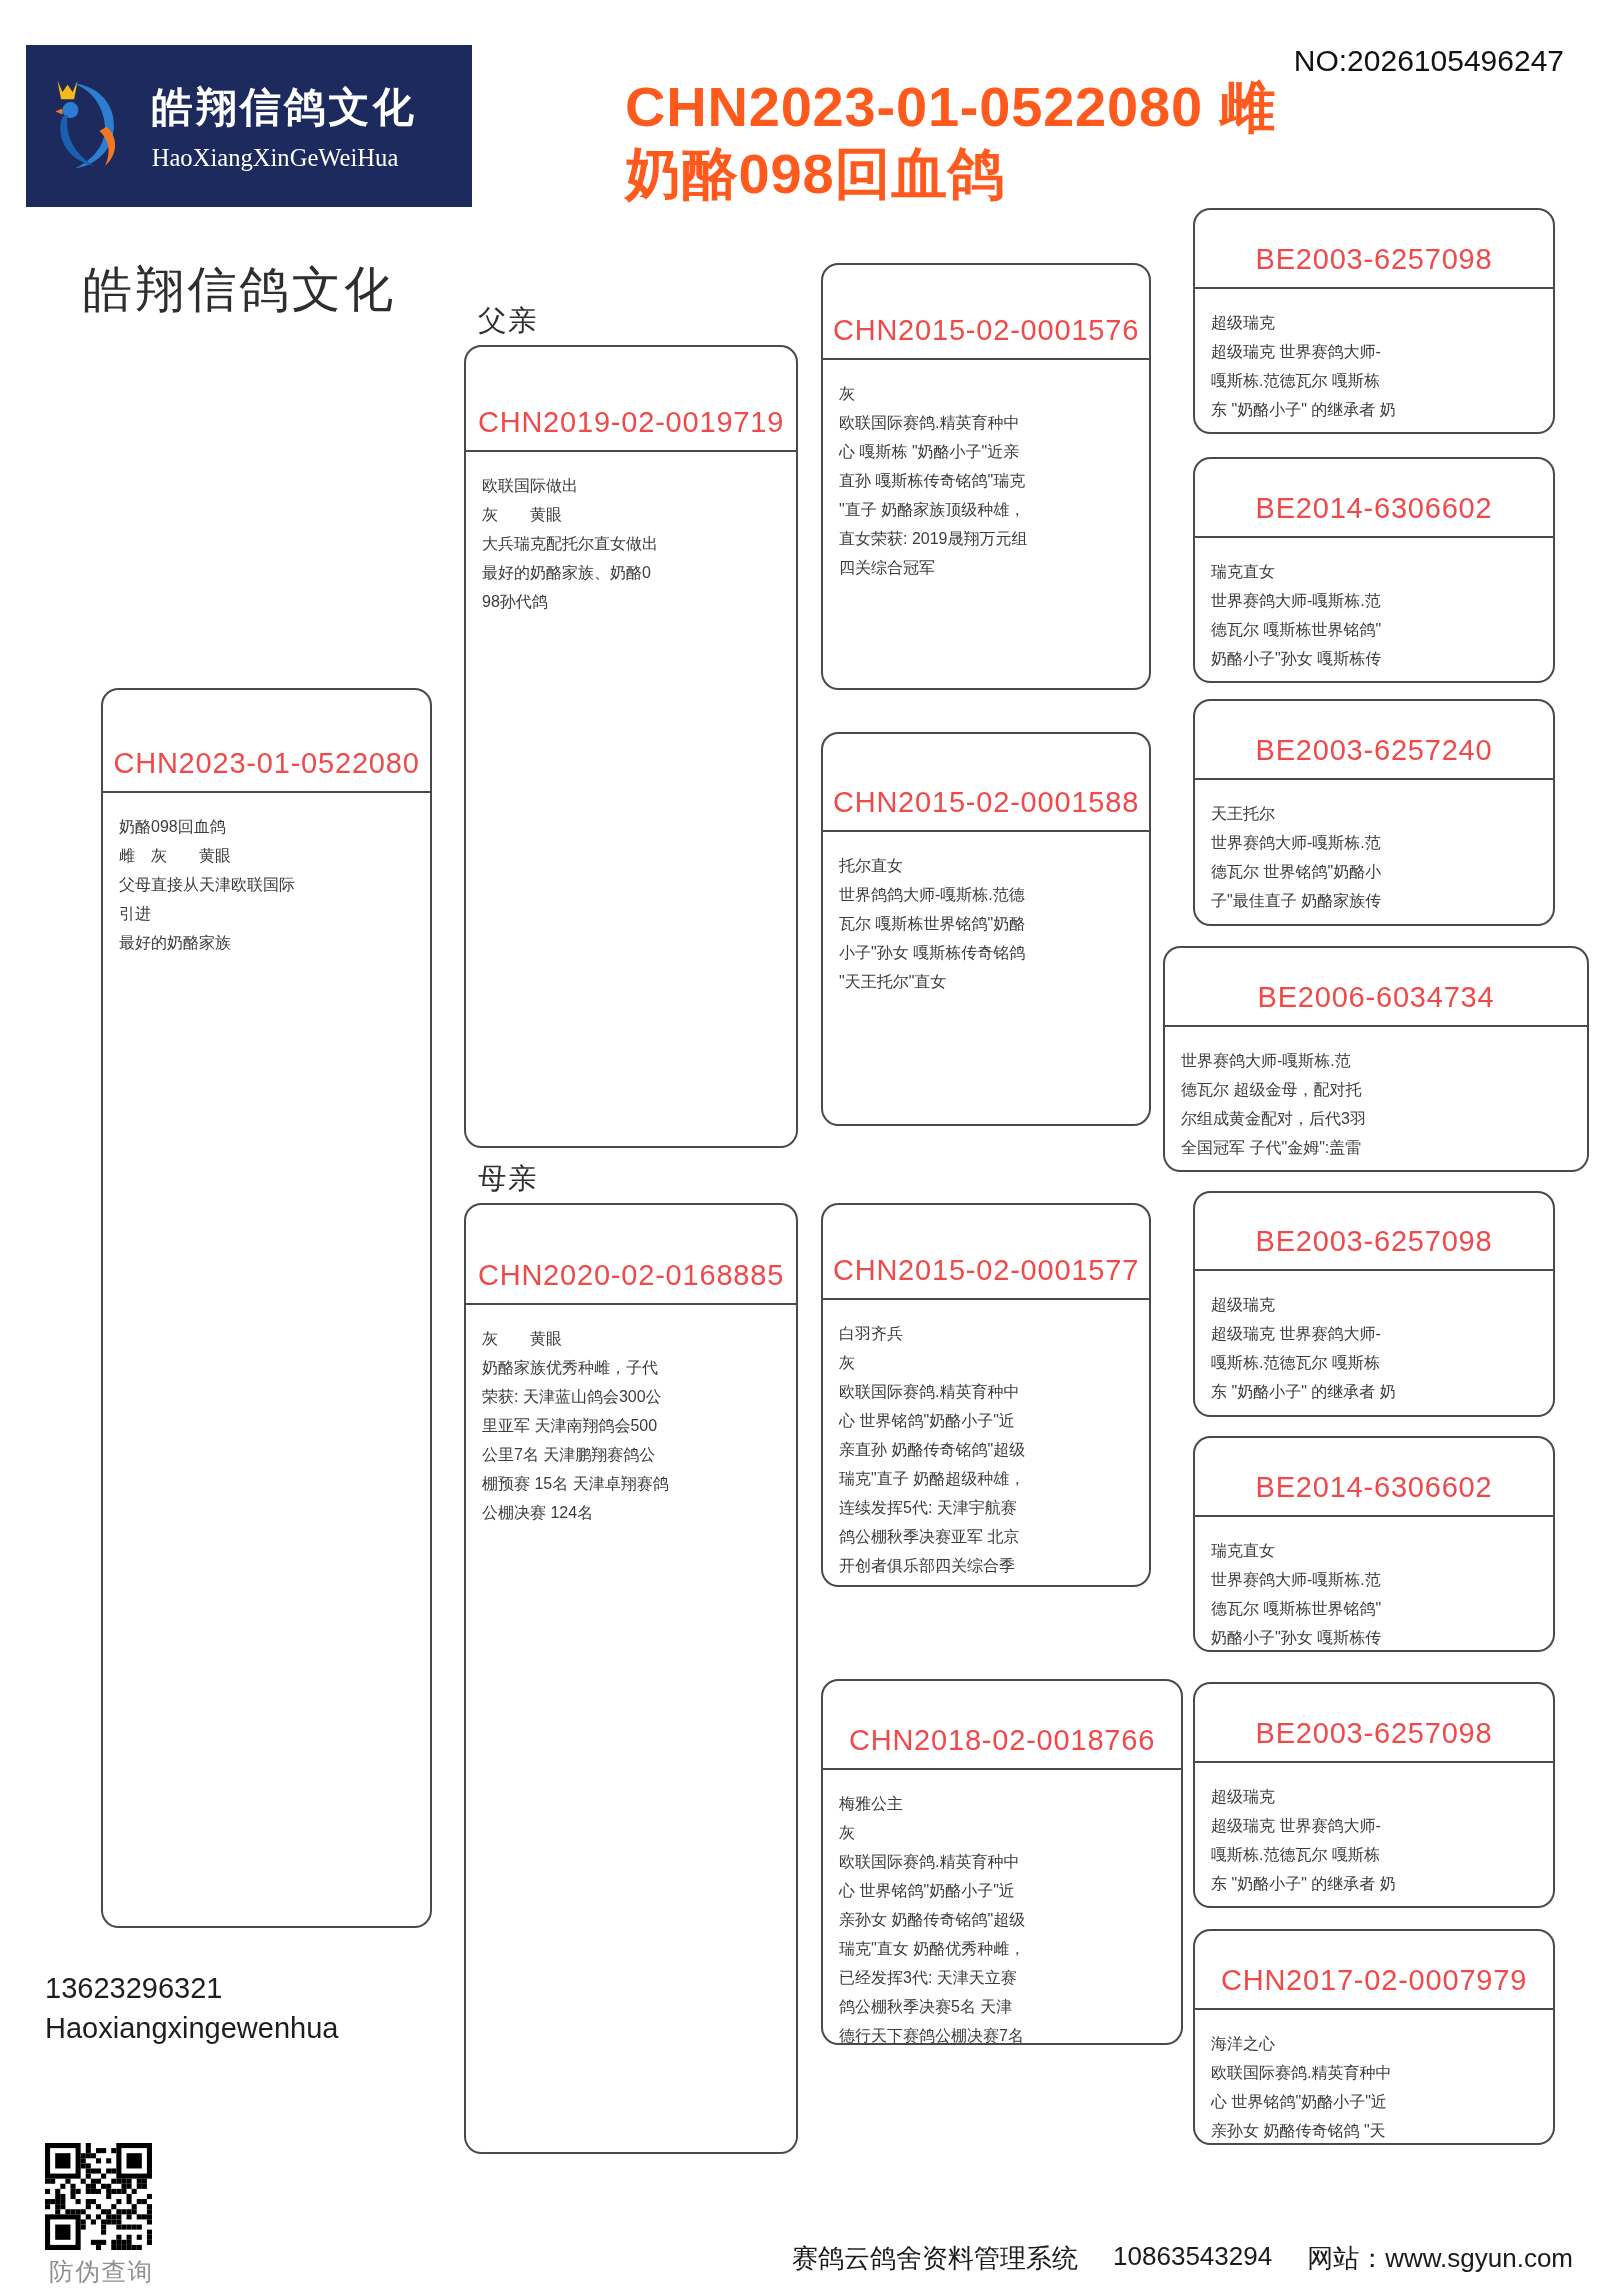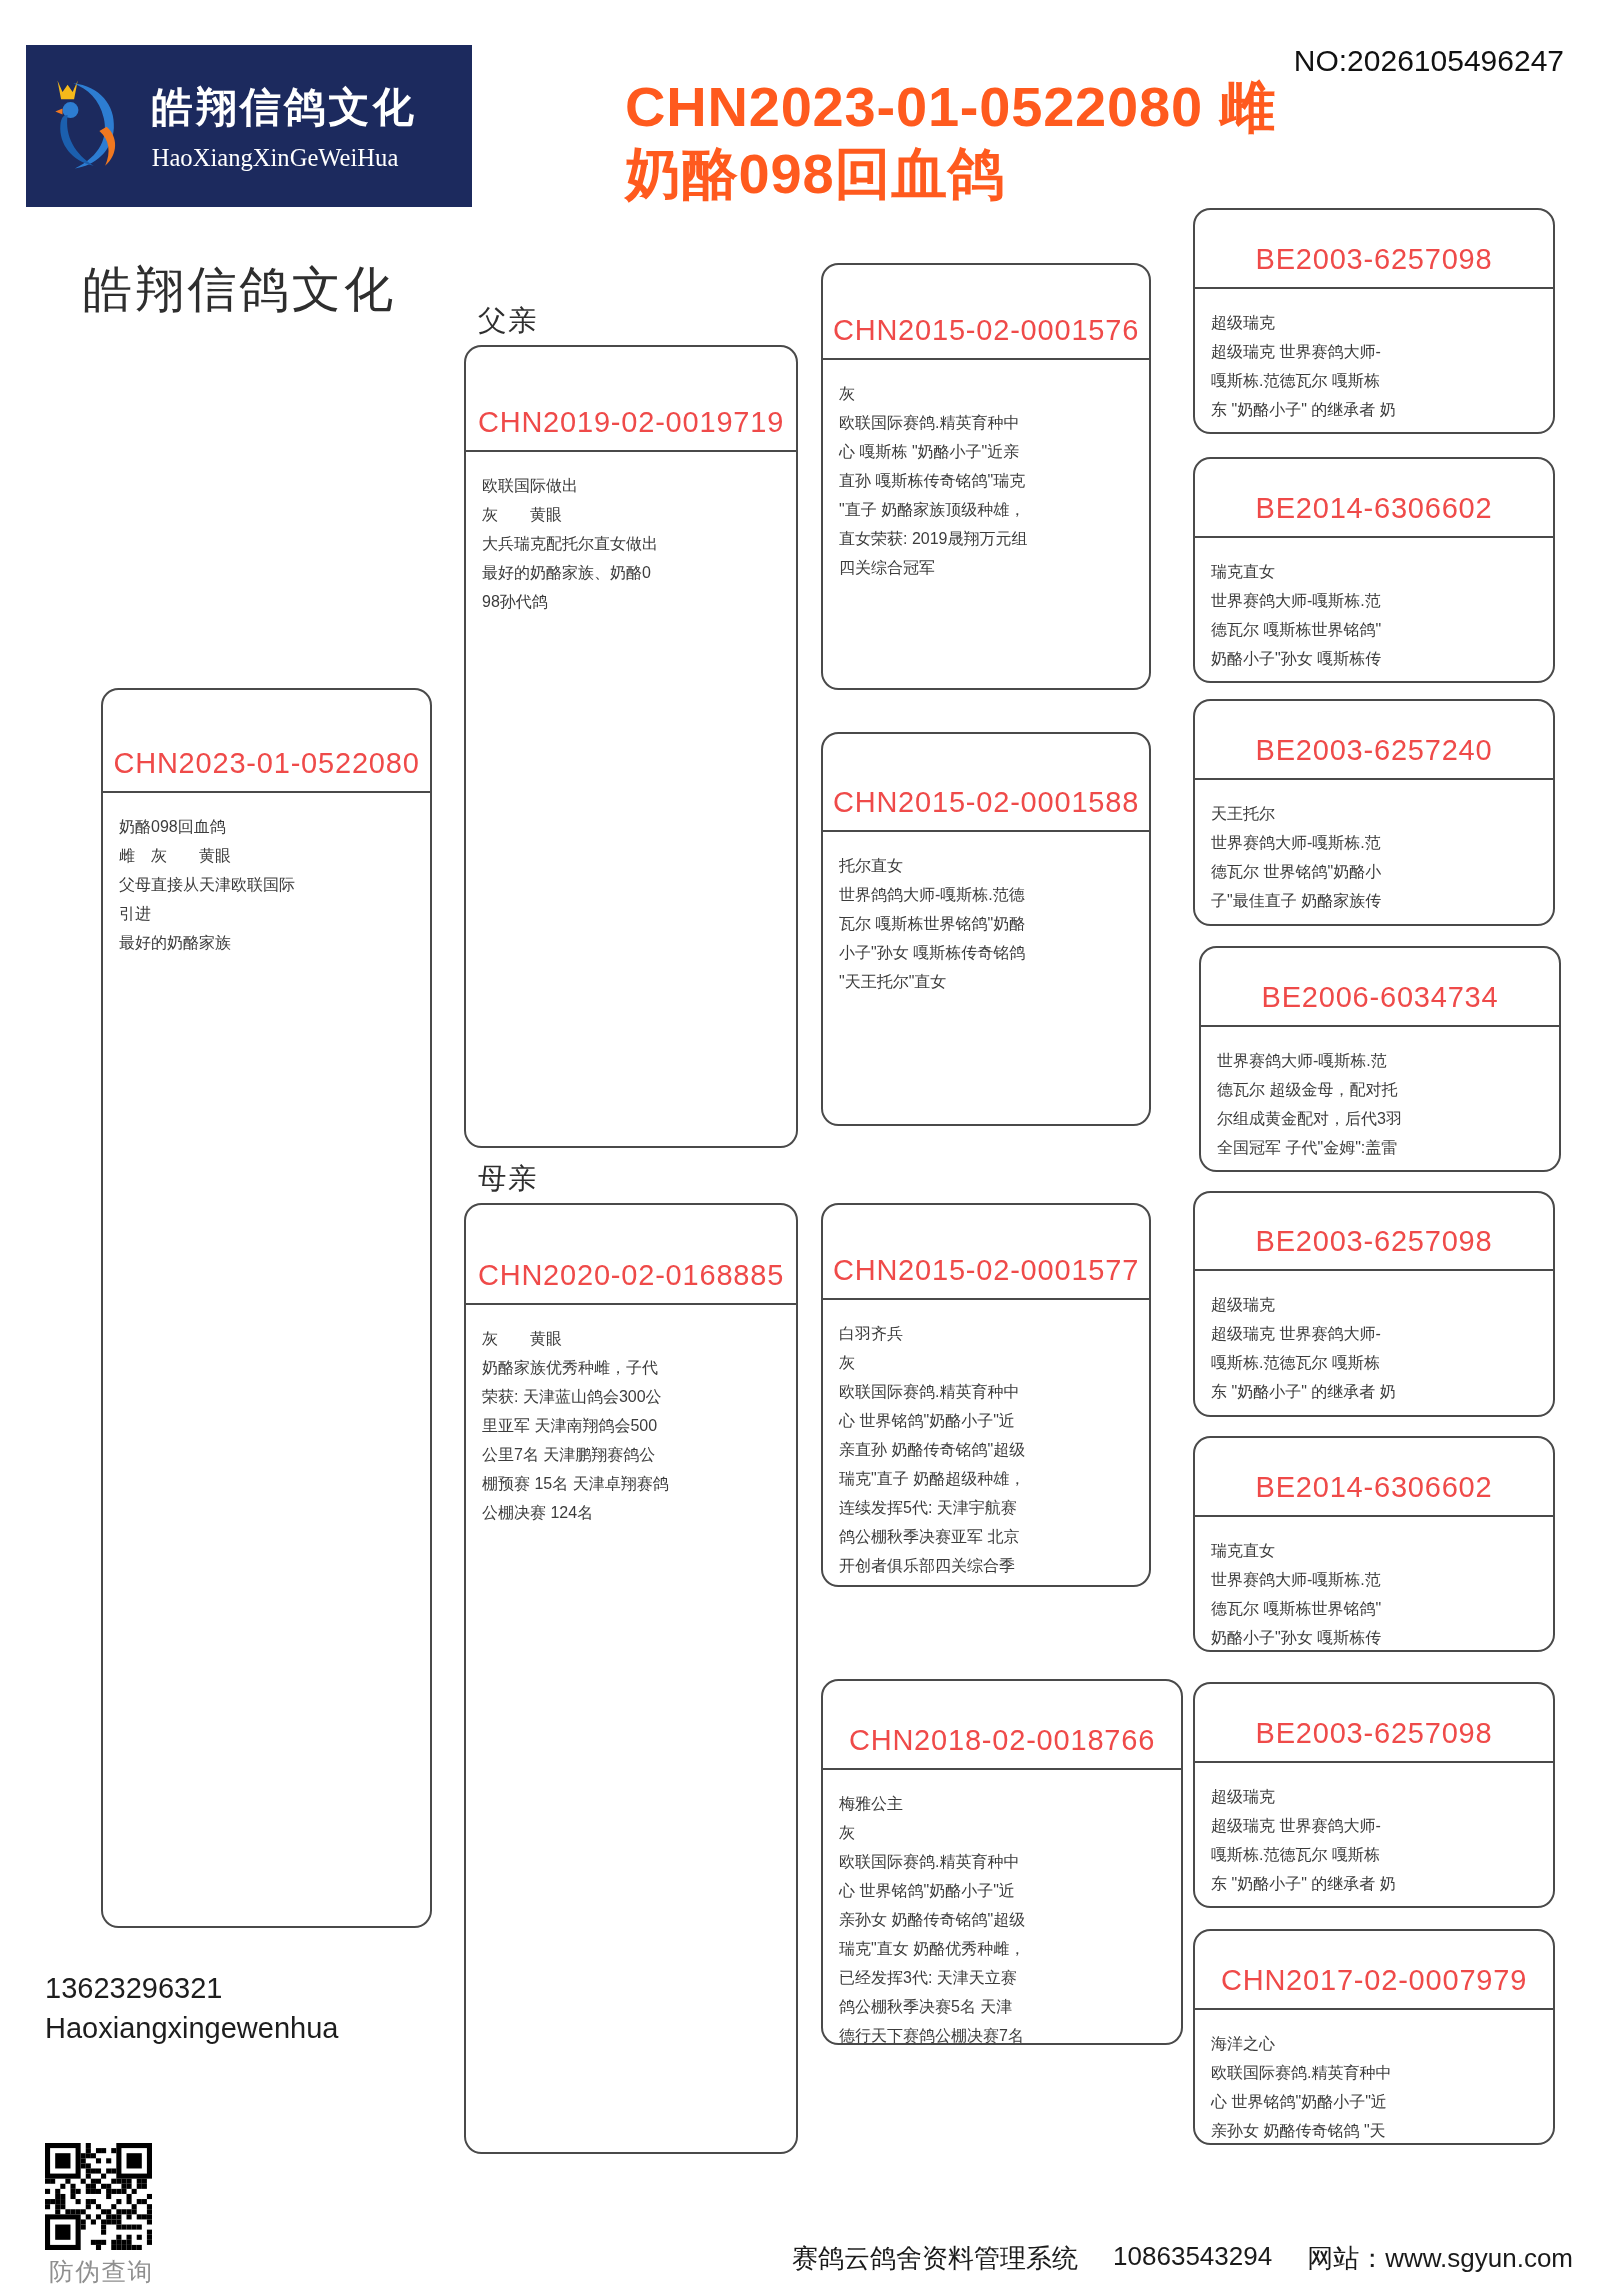--- a/index.html
+++ b/index.html
@@ -158,21 +158,21 @@
 德瓦尔 嘎斯栋世界铭鸽"
 奶酪小子"孙女 嘎斯栋传</div>
   </div>
   <div class="pbox" style="left:1193px;top:699px;width:362px;height:227px;--hh:79px;">
     <div class="ring">BE2003-6257240</div>
     <div class="pbody">天王托尔
 世界赛鸽大师-嘎斯栋.范
 德瓦尔 世界铭鸽"奶酪小
 子"最佳直子 奶酪家族传</div>
   </div>
-  <div class="pbox" style="left:1199px;top:946px;width:362px;height:226px;--hh:79px;">
+  <div class="pbox" style="left:1163px;top:946px;width:426px;height:226px;--hh:79px;">
     <div class="ring">BE2006-6034734</div>
     <div class="pbody">世界赛鸽大师-嘎斯栋.范
 德瓦尔 超级金母，配对托
 尔组成黄金配对，后代3羽
 全国冠军 子代"金姆":盖雷</div>
   </div>
   <div class="pbox" style="left:1193px;top:1191px;width:362px;height:226px;--hh:78px;">
     <div class="ring">BE2003-6257098</div>
     <div class="pbody">超级瑞克
 超级瑞克 世界赛鸽大师-

